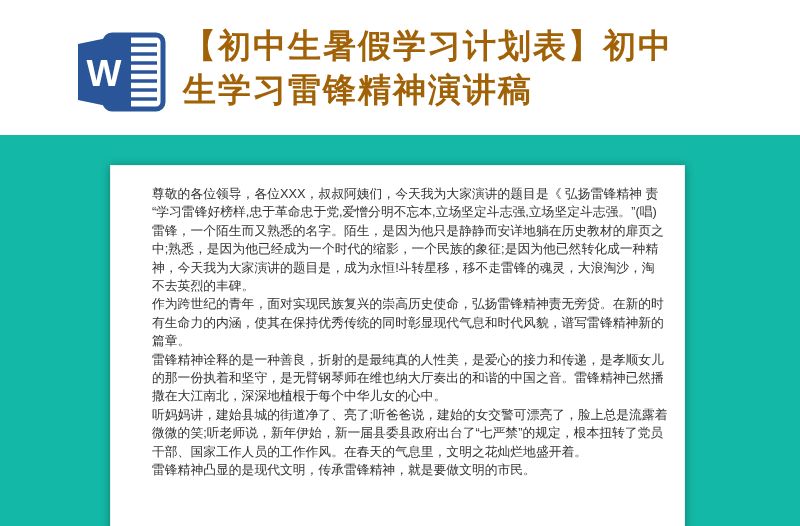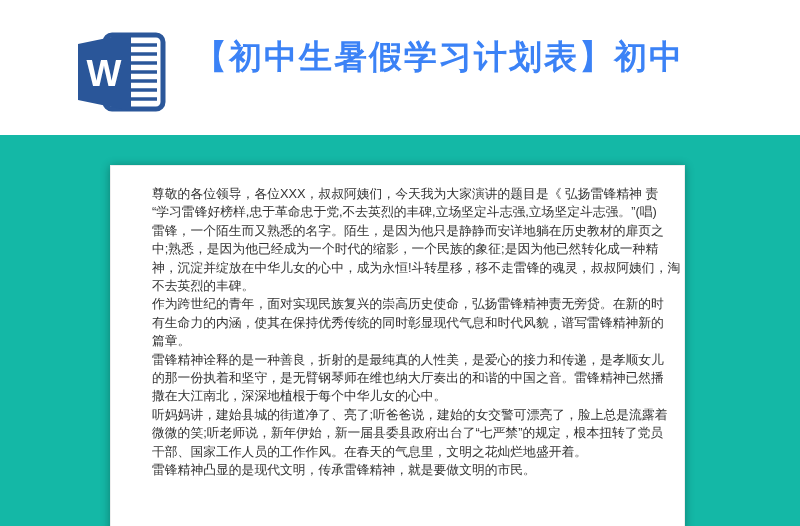--- a/index.html
+++ b/index.html
@@ -29,27 +29,27 @@
     left: 73px;
     top: 28px;
     width: 97px;
     height: 88px;
   }
   .word-icon svg { display: block; width: 100%; height: 100%; }
   .title {
     position: absolute;
     left: 183px;
     top: 24px;
-    margin: 11px;
+    margin: 0;
     width: 560px;
     font-size: 33px;
     line-height: 44px;
     letter-spacing: 2px;
     font-weight: bold;
-    color: #3b82f6;
+    color: #a16207;
   }
   .title .title-line { display: block; white-space: nowrap; }
   
   .preview-area {
     position: absolute;
     left: 0;
     top: 135px;
     width: 800px;
     height: 391px;
     background: #14b8a6;
@@ -96,31 +96,32 @@
           <line x1="40" y1="62" x2="84" y2="62"></line>
           <line x1="40" y1="71" x2="84" y2="71"></line>
         </g>
 
         <polygon points="5,16 58,5 58,83 5,72" fill="#2a5699"></polygon>
         <text x="31" y="58" text-anchor="middle" font-size="37" font-weight="bold" fill="#ffffff" font-family="Liberation Sans, sans-serif">W</text>
       </svg>
     </div>
     <h1 class="title">
       <span class="title-line">【初中生暑假学习计划表】初中</span>
+      <span class="title-line">生学习雷锋精神演讲稿</span>
     </h1>
   </header>
 
   <main class="preview-area">
     <div class="doc-page">
       <div class="doc-text">
           <p class="doc-line">尊敬的各位领导，各位XXX，叔叔阿姨们，今天我为大家演讲的题目是《 弘扬雷锋精神 责</p>
-          <p class="doc-line">“学习雷锋好榜样,忠于革命忠于党,不去英烈的丰碑,立场坚定斗志强,立场坚定斗志强。”(唱)</p>
+          <p class="doc-line">“学习雷锋好榜样,忠于革命忠于党,爱憎分明不忘本,立场坚定斗志强,立场坚定斗志强。”(唱)</p>
           <p class="doc-line">雷锋，一个陌生而又熟悉的名字。陌生，是因为他只是静静而安详地躺在历史教材的扉页之</p>
           <p class="doc-line">中;熟悉，是因为他已经成为一个时代的缩影，一个民族的象征;是因为他已然转化成一种精</p>
-          <p class="doc-line">神，沉淀并绽放在中华儿女的心中，成为永恒!斗转星移，移不走雷锋的魂灵，叔叔阿姨们，淘</p>
+          <p class="doc-line">神，今天我为大家演讲的题目是，成为永恒!斗转星移，移不走雷锋的魂灵，大浪淘沙，淘</p>
           <p class="doc-line">不去英烈的丰碑。</p>
           <p class="doc-line">作为跨世纪的青年，面对实现民族复兴的崇高历史使命，弘扬雷锋精神责无旁贷。在新的时</p>
           <p class="doc-line">有生命力的内涵，使其在保持优秀传统的同时彰显现代气息和时代风貌，谱写雷锋精神新的</p>
           <p class="doc-line">篇章。</p>
           <p class="doc-line">雷锋精神诠释的是一种善良，折射的是最纯真的人性美，是爱心的接力和传递，是孝顺女儿</p>
           <p class="doc-line">的那一份执着和坚守，是无臂钢琴师在维也纳大厅奏出的和谐的中国之音。雷锋精神已然播</p>
           <p class="doc-line">撒在大江南北，深深地植根于每个中华儿女的心中。</p>
           <p class="doc-line">听妈妈讲，建始县城的街道净了、亮了;听爸爸说，建始的女交警可漂亮了，脸上总是流露着</p>
           <p class="doc-line">微微的笑;听老师说，新年伊始，新一届县委县政府出台了“七严禁”的规定，根本扭转了党员</p>
           <p class="doc-line">干部、国家工作人员的工作作风。在春天的气息里，文明之花灿烂地盛开着。</p>

